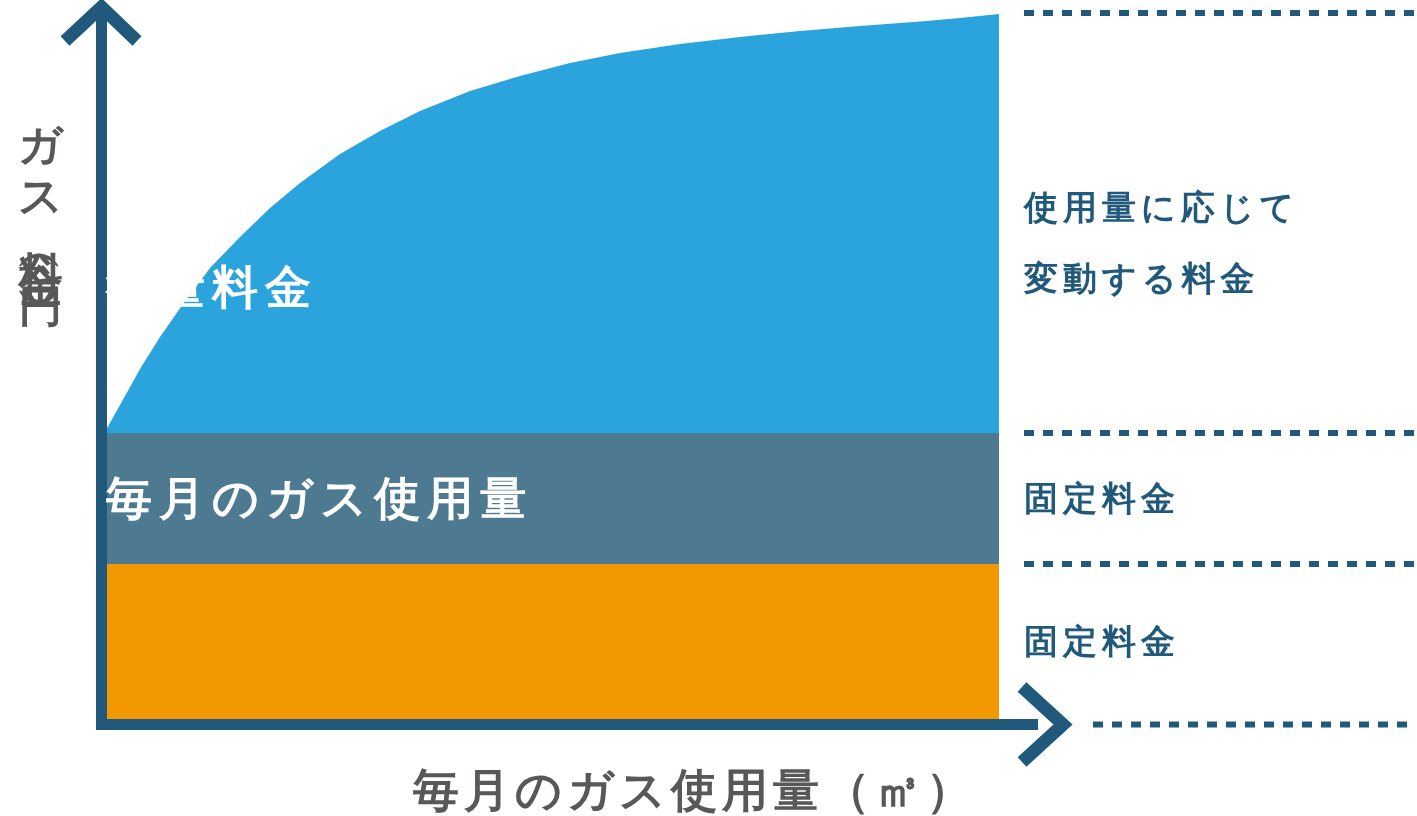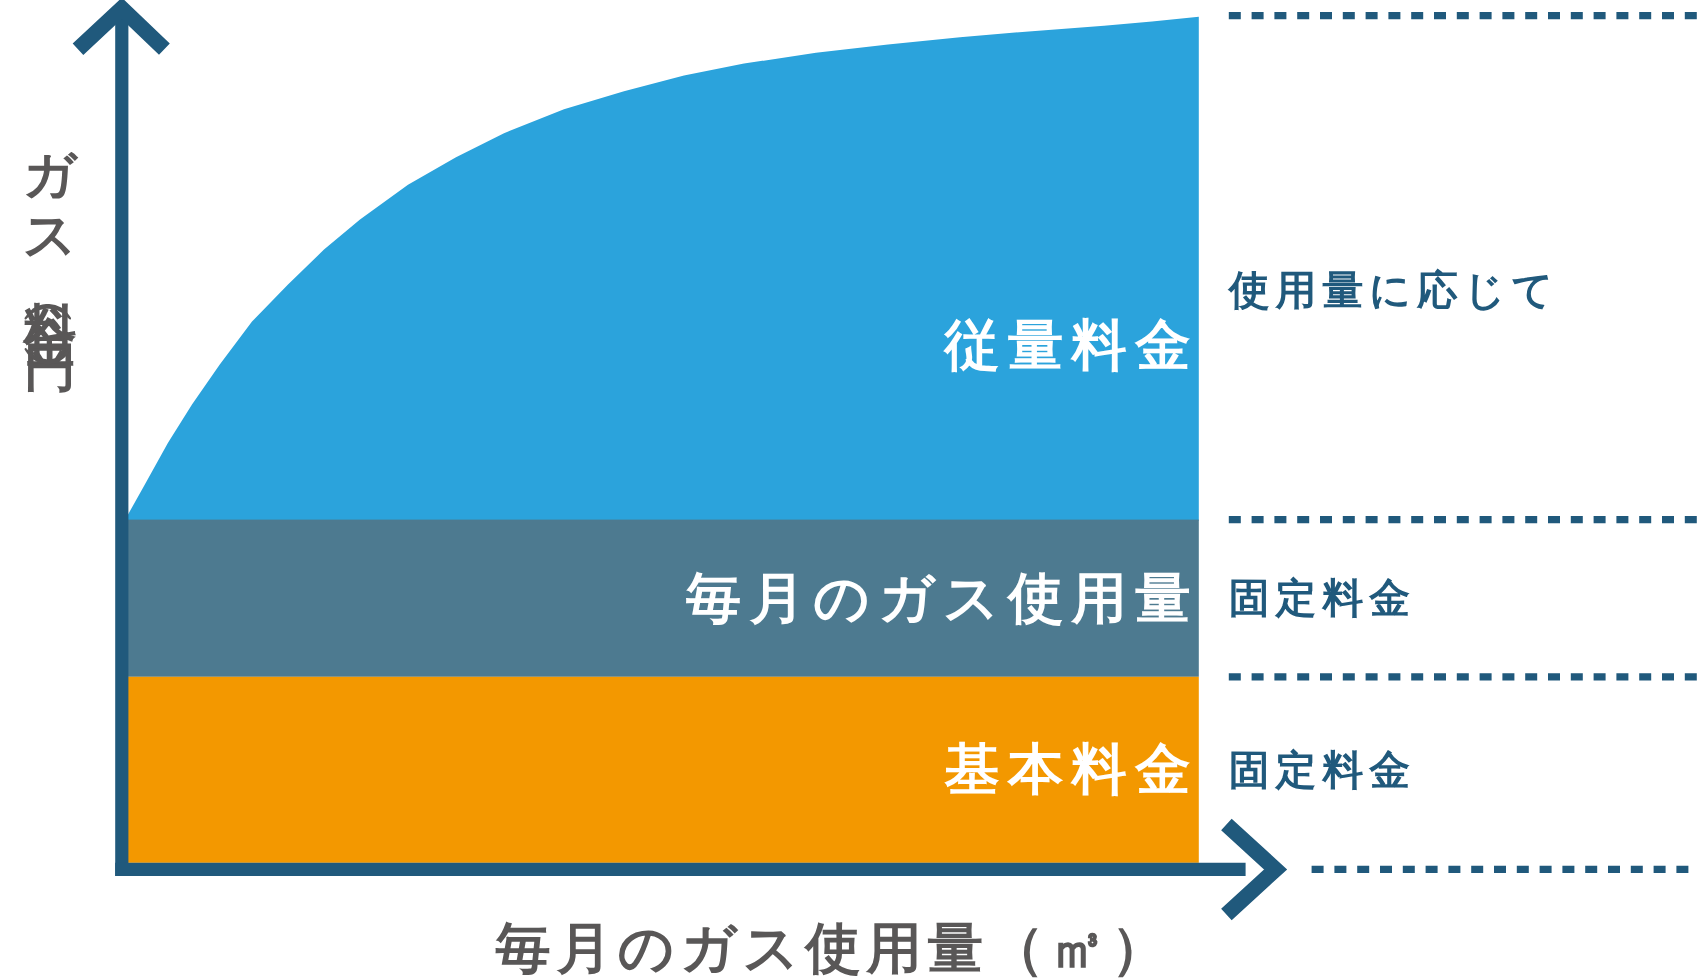--- a/index.html
+++ b/index.html
@@ -35,21 +35,21 @@
     writing-mode:vertical-rl;text-orientation:mixed;
     font-size:44px;font-weight:600;letter-spacing:12px;
     color:var(--c-gray);
   }
   .x-axis-label{
     left:0;top:760px;width:1390px;text-align:center;
     font-size:46px;font-weight:600;letter-spacing:5px;
     color:var(--c-gray);
   }
   .band-label{
-    left:106px;width:893px;text-align:right;
+    left:106px;width:893px;text-align:left;
     transform:translateY(-50%);
     font-size:46px;font-weight:700;letter-spacing:7px;
     color:var(--c-white);
   }
   .label-variable{top:288px;}
   .label-equipment{top:499px;}
   .label-basic{top:642px;}
 
   .note{
     left:1024px;width:390px;text-align:left;
@@ -82,21 +82,21 @@
     <line class="dash" x1="1024" y1="433" x2="1414" y2="433"></line>
     <line class="dash" x1="1024" y1="564" x2="1414" y2="564"></line>
     <line class="dash" x1="1093" y1="724.5" x2="1414" y2="724.5"></line>
   </svg>
 
   <div class="txt y-axis-label">ガス料金（円）</div>
   <div class="txt x-axis-label">毎月のガス使用量（㎥）</div>
 
   <div class="txt band-label label-variable">従量料金</div>
   <div class="txt band-label label-equipment">毎月のガス使用量</div>
-  <div class="txt band-label label-basic">基本料金</div>
 
   <div class="txt note note-variable">
     <span>使用量に応じて</span>
+    <span>変動する料金</span>
   </div>
   <div class="txt note note-fixed-mid">固定料金</div>
   <div class="txt note note-fixed-bottom">固定料金</div>
 
 </div>
 
 </body></html>

